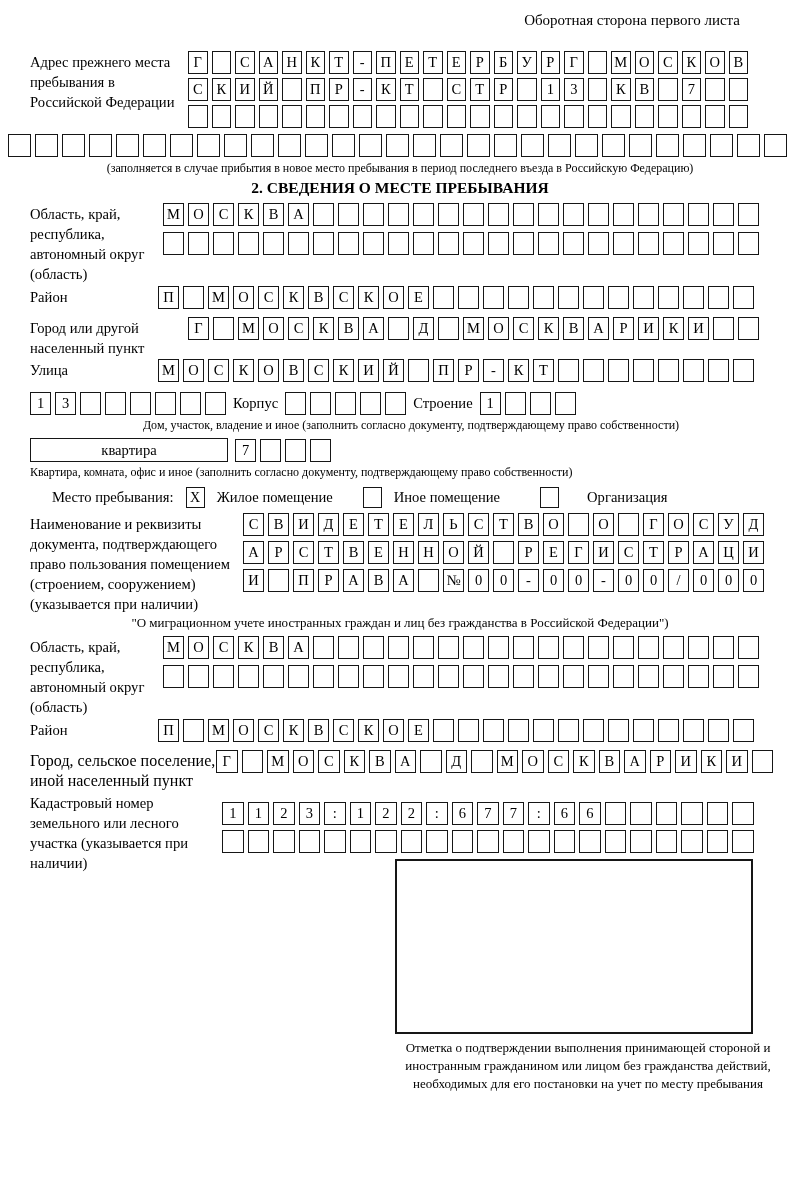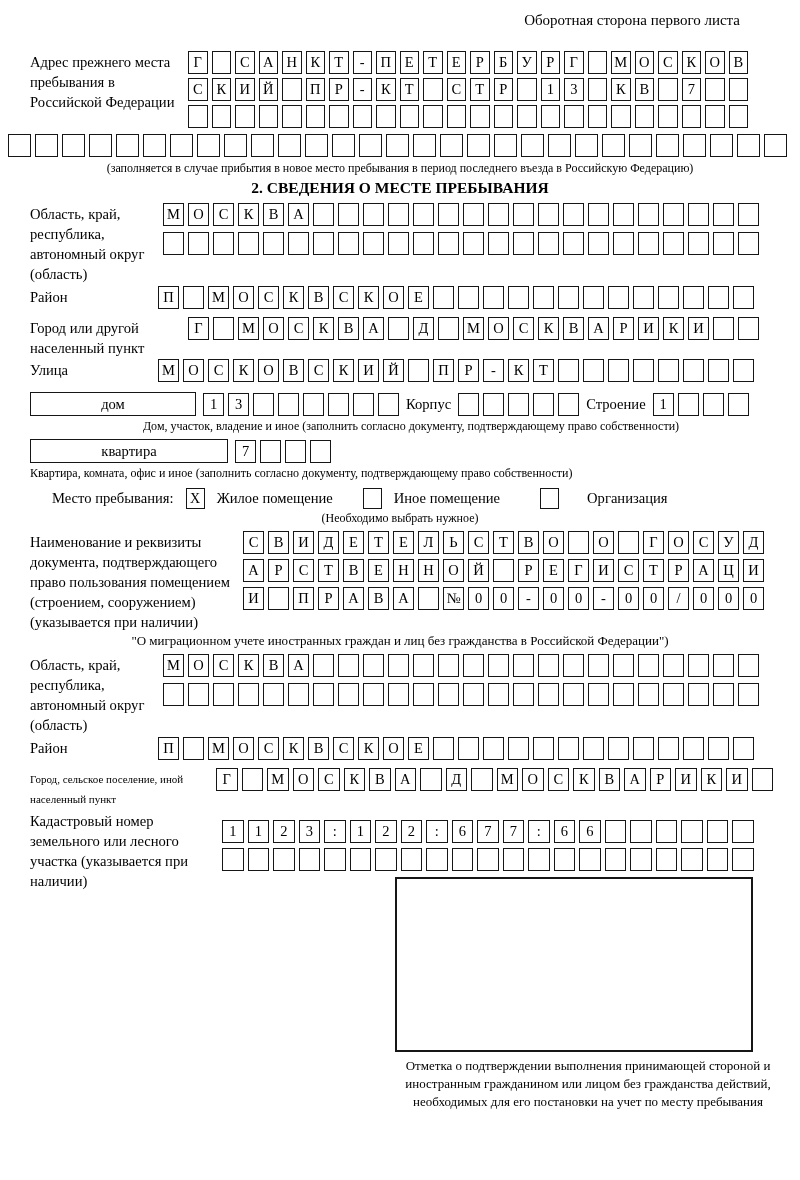--- a/index.html
+++ b/index.html
@@ -313,21 +313,20 @@
         <span class="cell"></span>
         <span class="cell"></span>
         <span class="cell"></span>
         <span class="cell"></span>
         <span class="cell"></span>
         <span class="cell"></span>
       </div>
   </div>
 
   <div class="fieldrow" style="margin-top:6px; gap:7px; align-items:center;">
-    <div class="wide-box" style="width:166px;">дом</div>
     <div class="cellrow" style="margin-bottom:0;">
         <span class="cell">1</span>
         <span class="cell">3</span>
         <span class="cell"></span>
         <span class="cell"></span>
         <span class="cell"></span>
         <span class="cell"></span>
         <span class="cell"></span>
         <span class="cell"></span>
       </div>
@@ -362,21 +361,20 @@
 
   <div class="fieldrow" style="margin-top:7px; align-items:center; gap:12px; margin-left:44px;">
     <div class="inline-lbl" style="padding-top:0;">Место пребывания:</div>
     <div class="chk">X</div>
     <div class="inline-lbl" style="padding-top:0;">Жилое помещение</div>
     <div class="chk" style="margin-left:18px;"></div>
     <div class="inline-lbl" style="padding-top:0;">Иное помещение</div>
     <div class="chk" style="margin-left:28px;"></div>
     <div class="inline-lbl" style="padding-top:0; margin-left:16px;">Организация</div>
   </div>
-  <div class="caption center" style="margin-top:2px;">(Необходимо выбрать нужное)</div>
 
   <div class="fieldrow" style="margin-top:5px;">
     <div class="flabel" style="width:213px;">Наименование и реквизиты документа, подтверждающего право пользования помещением (строением, сооружением) (указывается при наличии)</div>
     <div class="cellcol">
       <div class="cellrow" style="margin-bottom:5px;">
           <span class="cell">С</span>
           <span class="cell">В</span>
           <span class="cell">И</span>
           <span class="cell">Д</span>
           <span class="cell">Е</span>
@@ -530,21 +528,21 @@
         <span class="cell"></span>
         <span class="cell"></span>
         <span class="cell"></span>
         <span class="cell"></span>
         <span class="cell"></span>
         <span class="cell"></span>
       </div>
   </div>
 
   <div class="fieldrow" style="margin-top:4px; min-height:42px;">
-    <div class="flabel" style="width:186px; font-size:11px;">Город, сельское поселение, иной населенный пункт</div>
+    <div class="flabel" style="width:186px; font-size:16px;">Город, сельское поселение, иной населенный пункт</div>
     <div class="cellrow sz-d">
         <span class="cell">Г</span>
         <span class="cell"></span>
         <span class="cell">М</span>
         <span class="cell">О</span>
         <span class="cell">С</span>
         <span class="cell">К</span>
         <span class="cell">В</span>
         <span class="cell">А</span>
         <span class="cell"></span>

